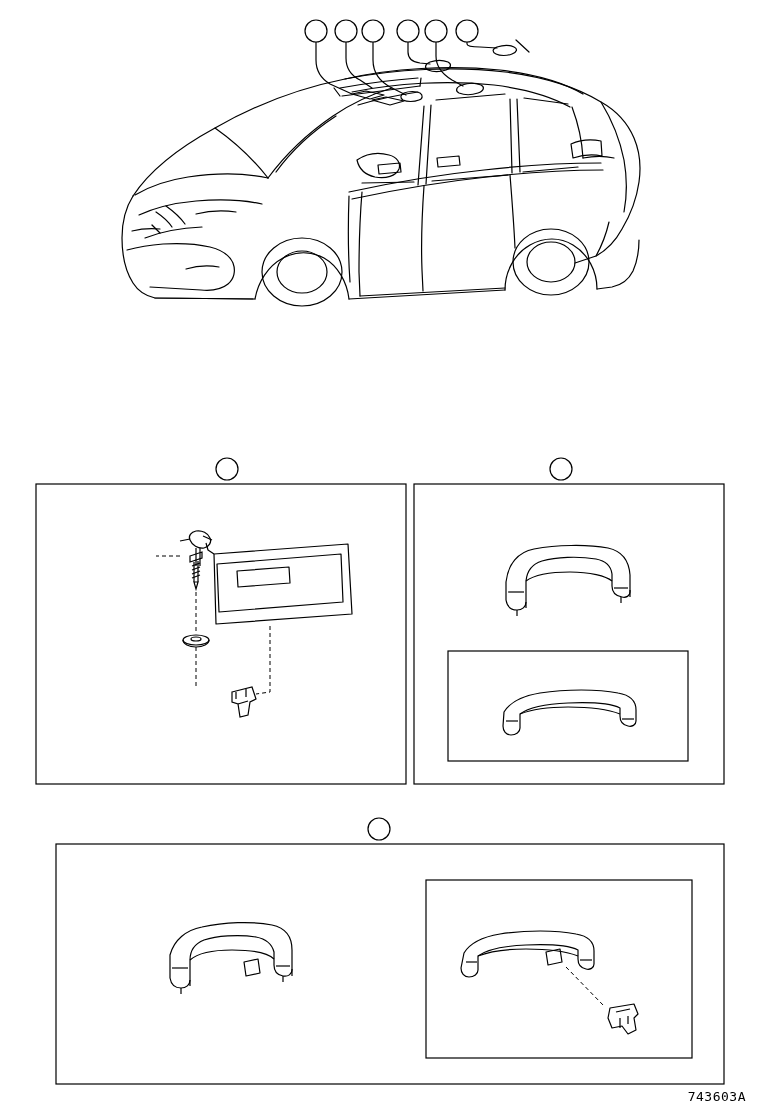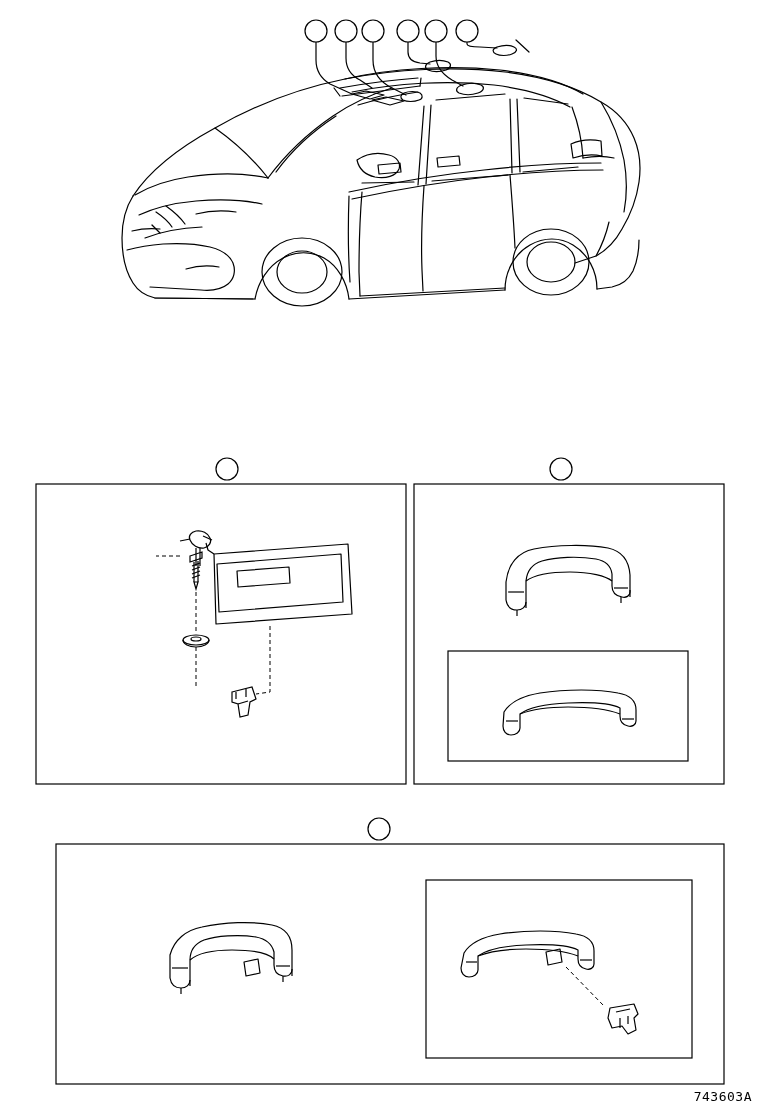--- a/index.html
+++ b/index.html
@@ -40,21 +40,21 @@
     font-size: 15.5px;
     letter-spacing: 0.5px;
   }
   .part-label-sm {
     font-family: "DejaVu Sans Mono", monospace;
     font-size: 14px;
     letter-spacing: 0.5px;
   }
   .footer-code {
     position: absolute;
-    right: 8px;
+    right: 14px;
     bottom: 8px;
     font-family: "DejaVu Sans Mono", monospace;
     font-size: 13px;
     letter-spacing: 0.5px;
   }
   .panels {
     position: absolute;
     left: 0;
     top: 440px;
     width: 760px;

